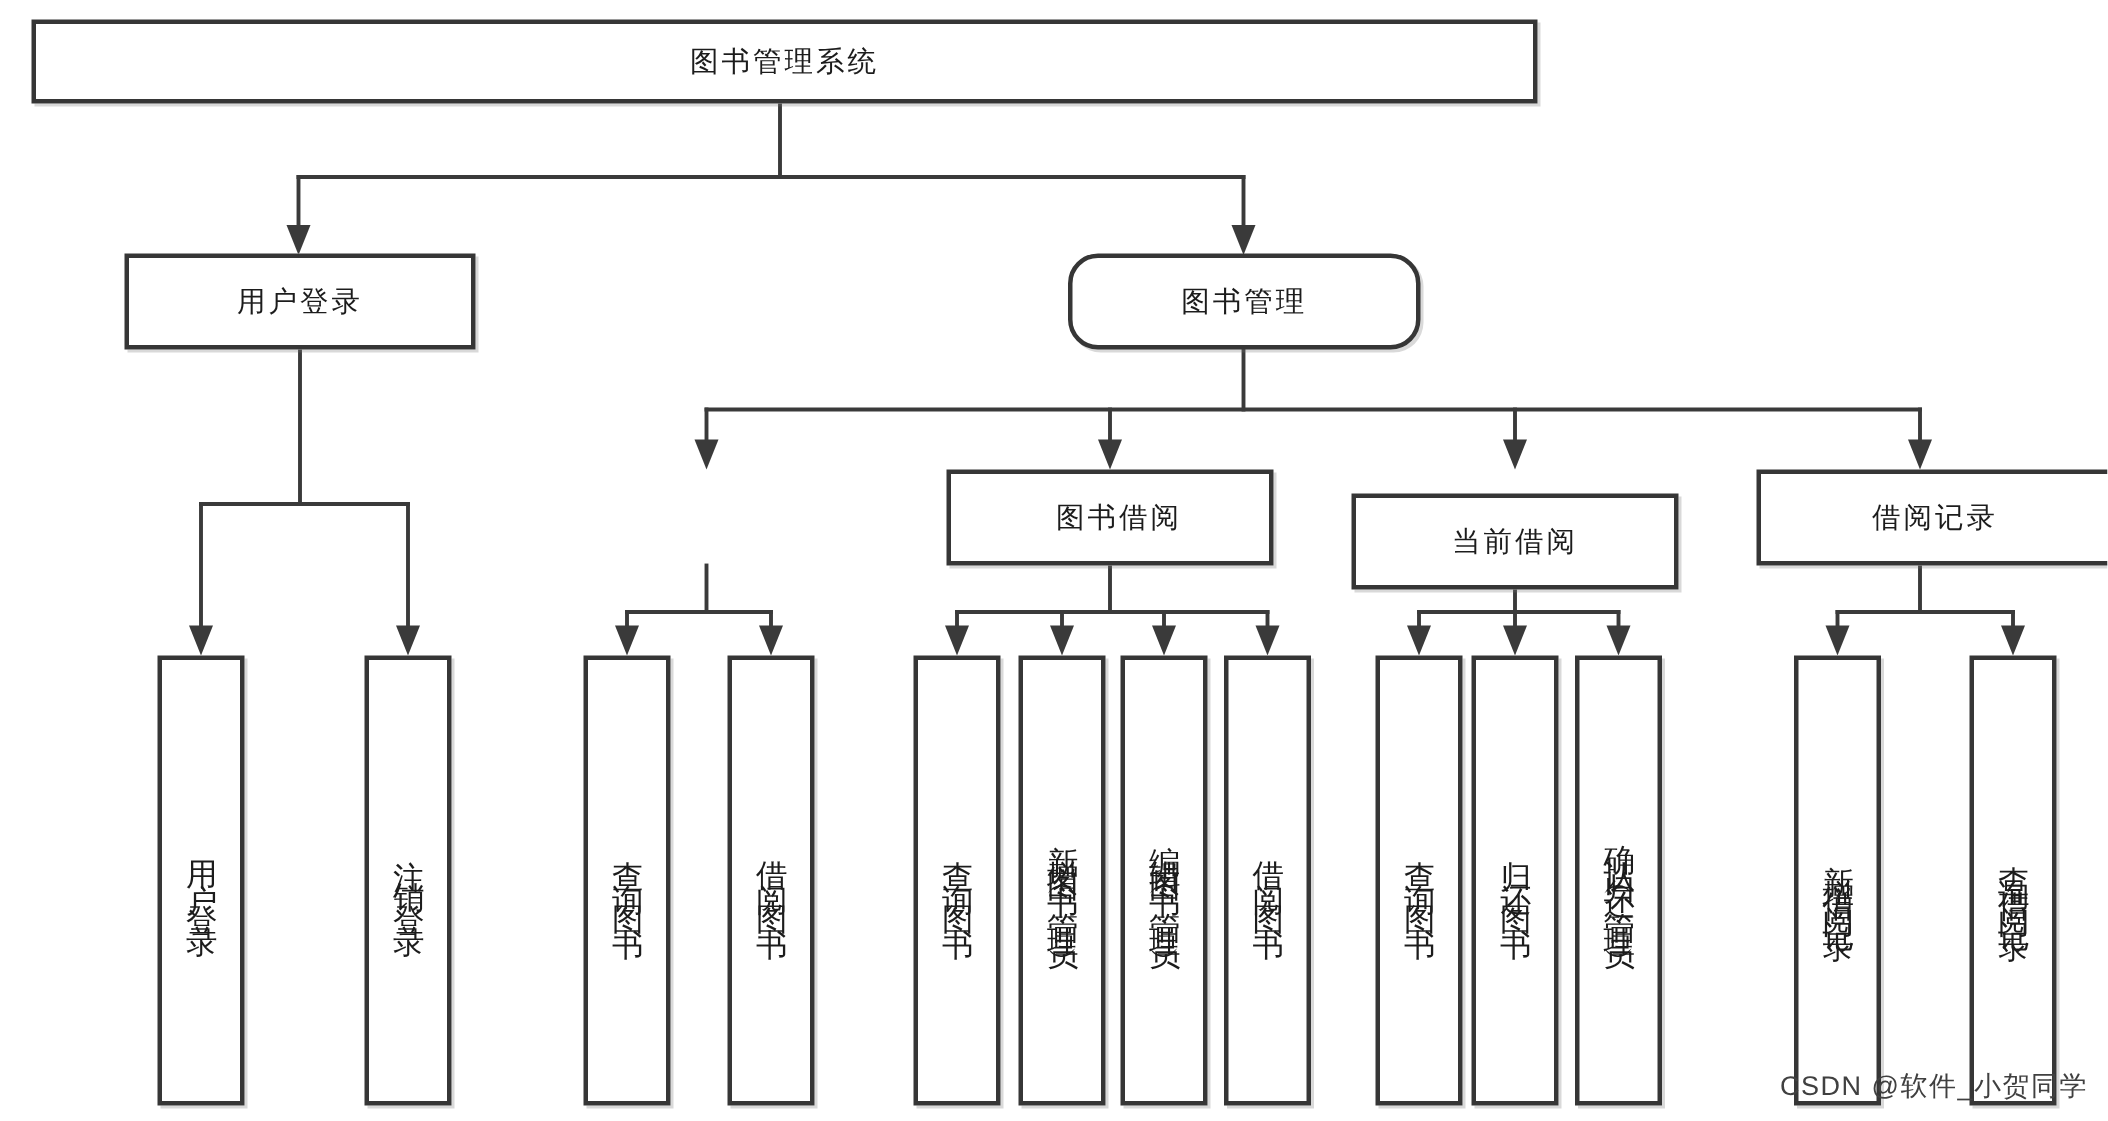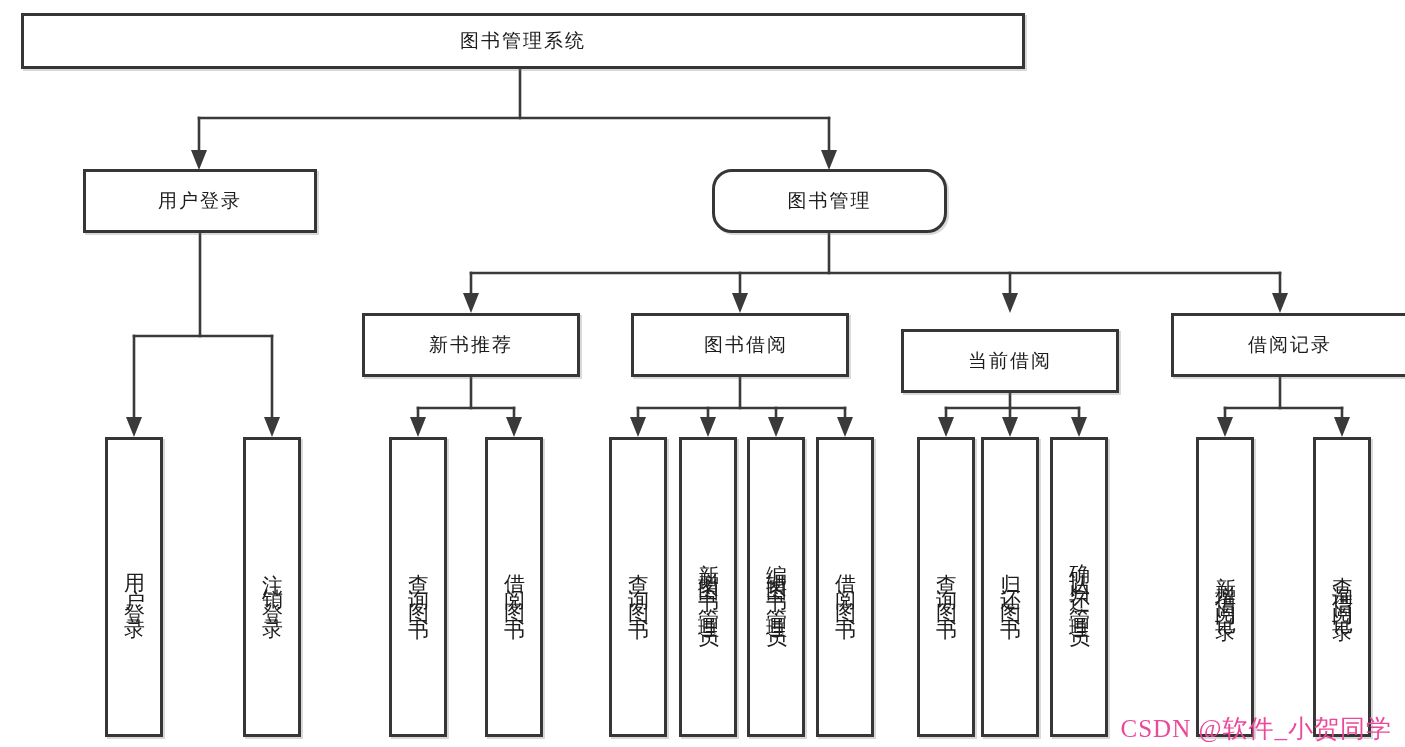--- a/index.html
+++ b/index.html
@@ -7,21 +7,20 @@
     padding: 0;
     background: #ffffff;
     font-family: "Liberation Sans", "DejaVu Sans", sans-serif;
   }
   .canvas {
     position: relative;
     width: 1405px;
     height: 747px;
     background: #ffffff;
     overflow: hidden;
-    font-family: Liberation Serif, serif;
   }
   svg.connectors {
     position: absolute;
     left: 0; top: 0;
     width: 1405px; height: 747px;
     z-index: 1;
   }
   .box {
     position: absolute;
     box-sizing: border-box;
@@ -46,23 +45,23 @@
     letter-spacing: 9px;
     line-height: 1;
   }
   .leaf.spread span {
     letter-spacing: 15px;
   }
   .watermark {
     position: absolute;
     right: 13px;
     top: 712px;
-    font-size: 25px;
+    font-size: 18px;
     letter-spacing: 1px;
-    color: #ec4899;
+    color: #404040;
     z-index: 3;
     white-space: nowrap;
   }
 </style>
 </head>
 <body>
 
 <div class="canvas">
 
   <svg class="connectors" viewBox="0 0 1405 747" xmlns="http://www.w3.org/2000/svg">
@@ -135,23 +134,20 @@
     <span>图书管理系统</span>
   </div>
 
   <div class="box h" style="left:83px; top:169px; width:234px; height:64px;">
     <span>用户登录</span>
   </div>
   <div class="box h" style="left:712px; top:169px; width:235px; height:64px;border-radius:20px;">
     <span>图书管理</span>
   </div>
 
-  <div class="box h" style="left:362px; top:313px; width:218px; height:64px;">
-    <span>新书推荐</span>
-  </div>
   <div class="box h" style="left:631px; top:313px; width:218px; height:64px;padding-left:12px;">
     <span>图书借阅</span>
   </div>
   <div class="box h" style="left:901px; top:313px; width:218px; height:64px;margin-top:16px;">
     <span>当前借阅</span>
   </div>
   <div class="box h" style="left:1171px; top:313px; width:238px; height:64px;">
     <span>借阅记录</span>
   </div>
 

